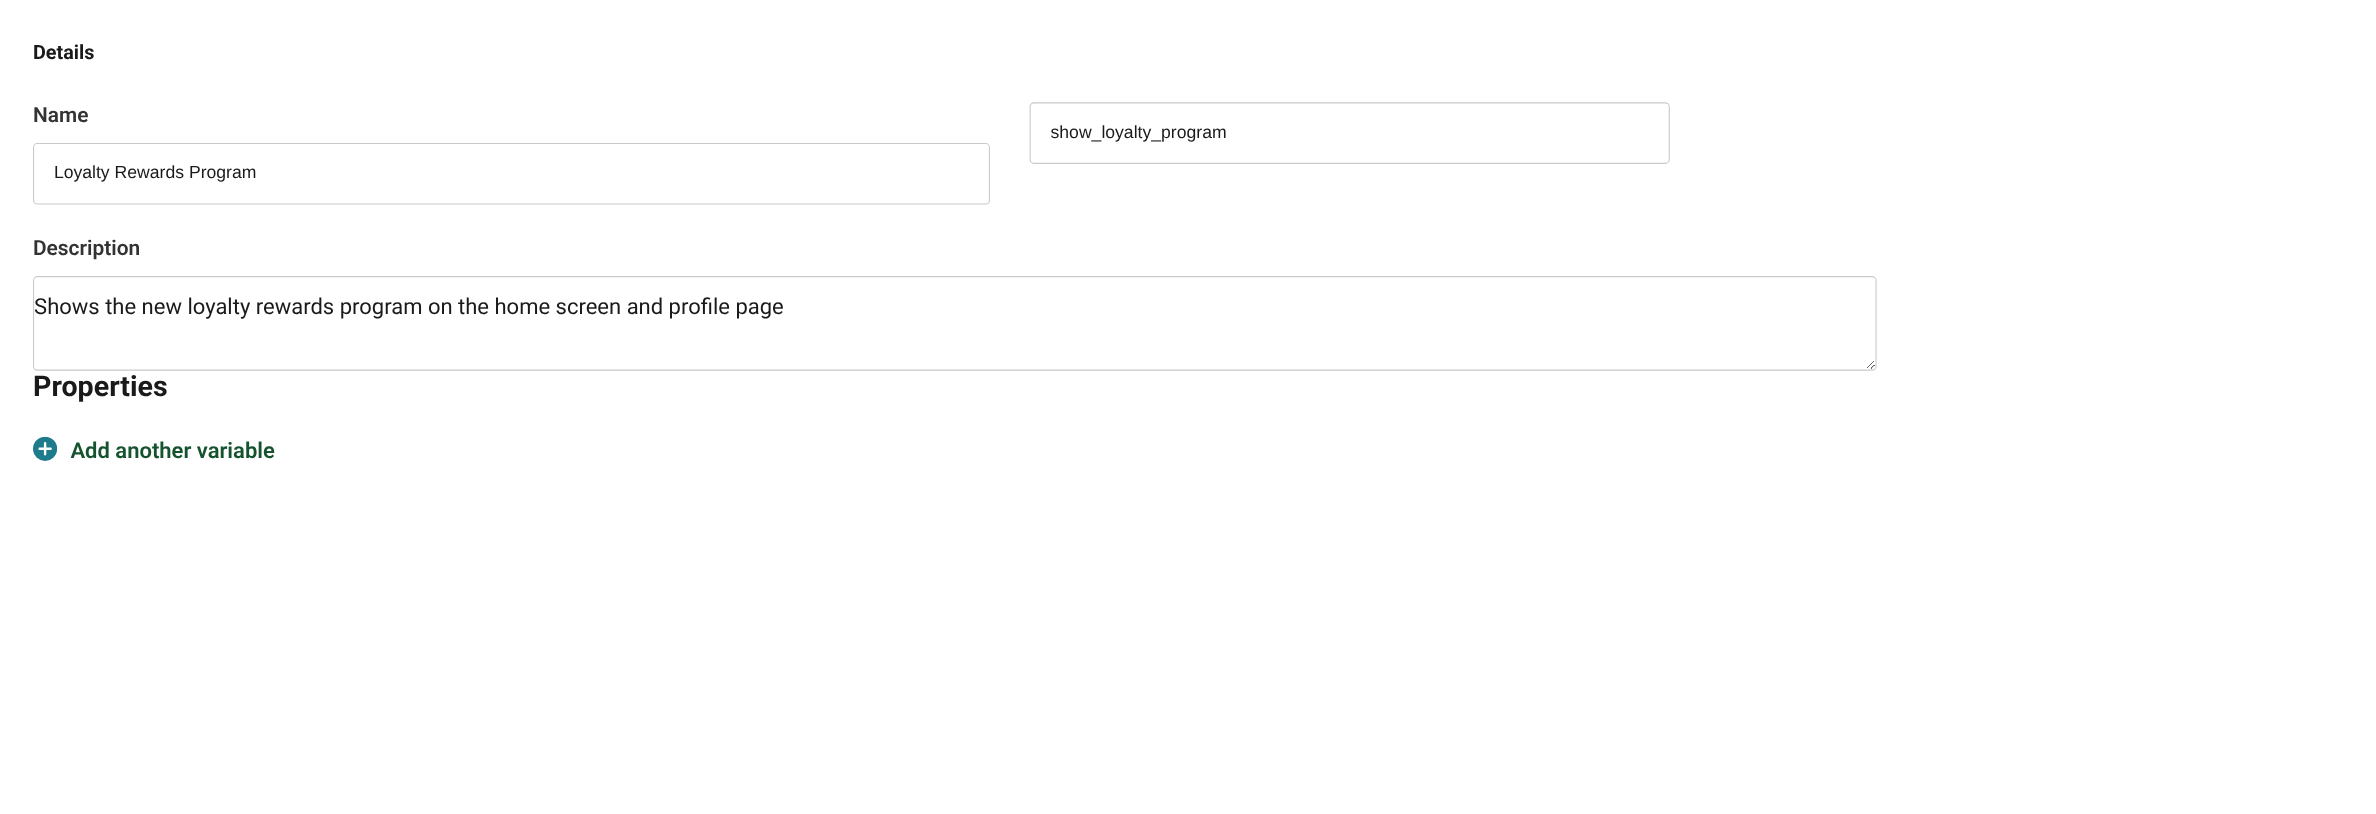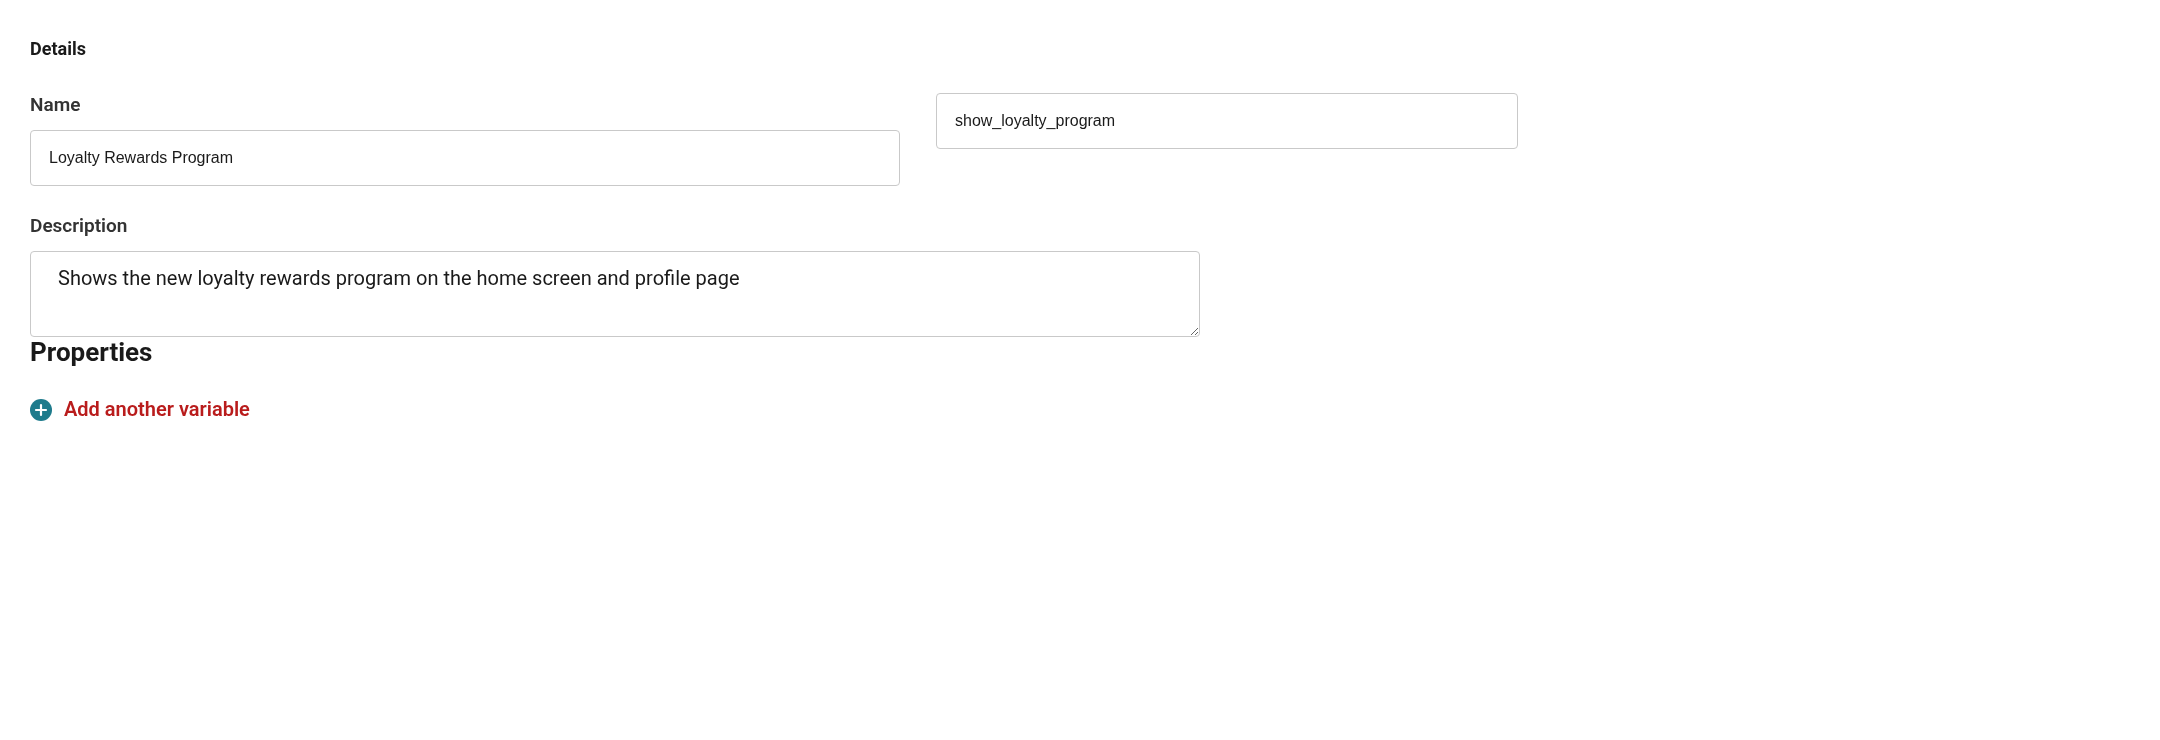--- a/index.html
+++ b/index.html
@@ -29,21 +29,21 @@
       display: flex;
       flex-direction: column;
     }
     .form-group.name {
       flex: 0 0 870px;
     }
     .form-group.id {
       flex: 0 0 582px;
     }
     .form-group.full {
-      width: 1170px;
+      width: 1676px;
     }
     .label-row {
       display: flex;
       align-items: center;
       gap: 8px;
       margin-bottom: 14px;
     }
     .field-label {
       font-size: 19px;
       font-weight: 600;
@@ -73,39 +73,39 @@
       font-size: 16px;
       color: #1a1a1a;
       background: #ffffff;
       outline: none;
     }
     .textarea-input {
       width: 100%;
       height: 86px;
       border: 1px solid #c9c9c9;
       border-radius: 4px;
-      padding: 14px 27px;
+      padding: 14px 0;
       font-size: 20px;
       color: #1a1a1a;
       background: #ffffff;
       outline: none;
       resize: both;
       font-family: inherit;
     }
     .properties-heading {
       font-size: 26px;
       font-weight: 700;
       color: #1a1a1a;
       margin-bottom: 30px;
     }
     .add-variable-link {
       display: inline-flex;
-      align-items: flex-end;
+      align-items: flex-start;
       gap: 12px;
-      color: #b91c1c;
+      color: #14532d;
       font-size: 20px;
       font-weight: 600;
       cursor: pointer;
       text-decoration: none;
     }
     .plus-circle-icon {
       width: 22px;
       height: 22px;
       flex-shrink: 0;
     }

